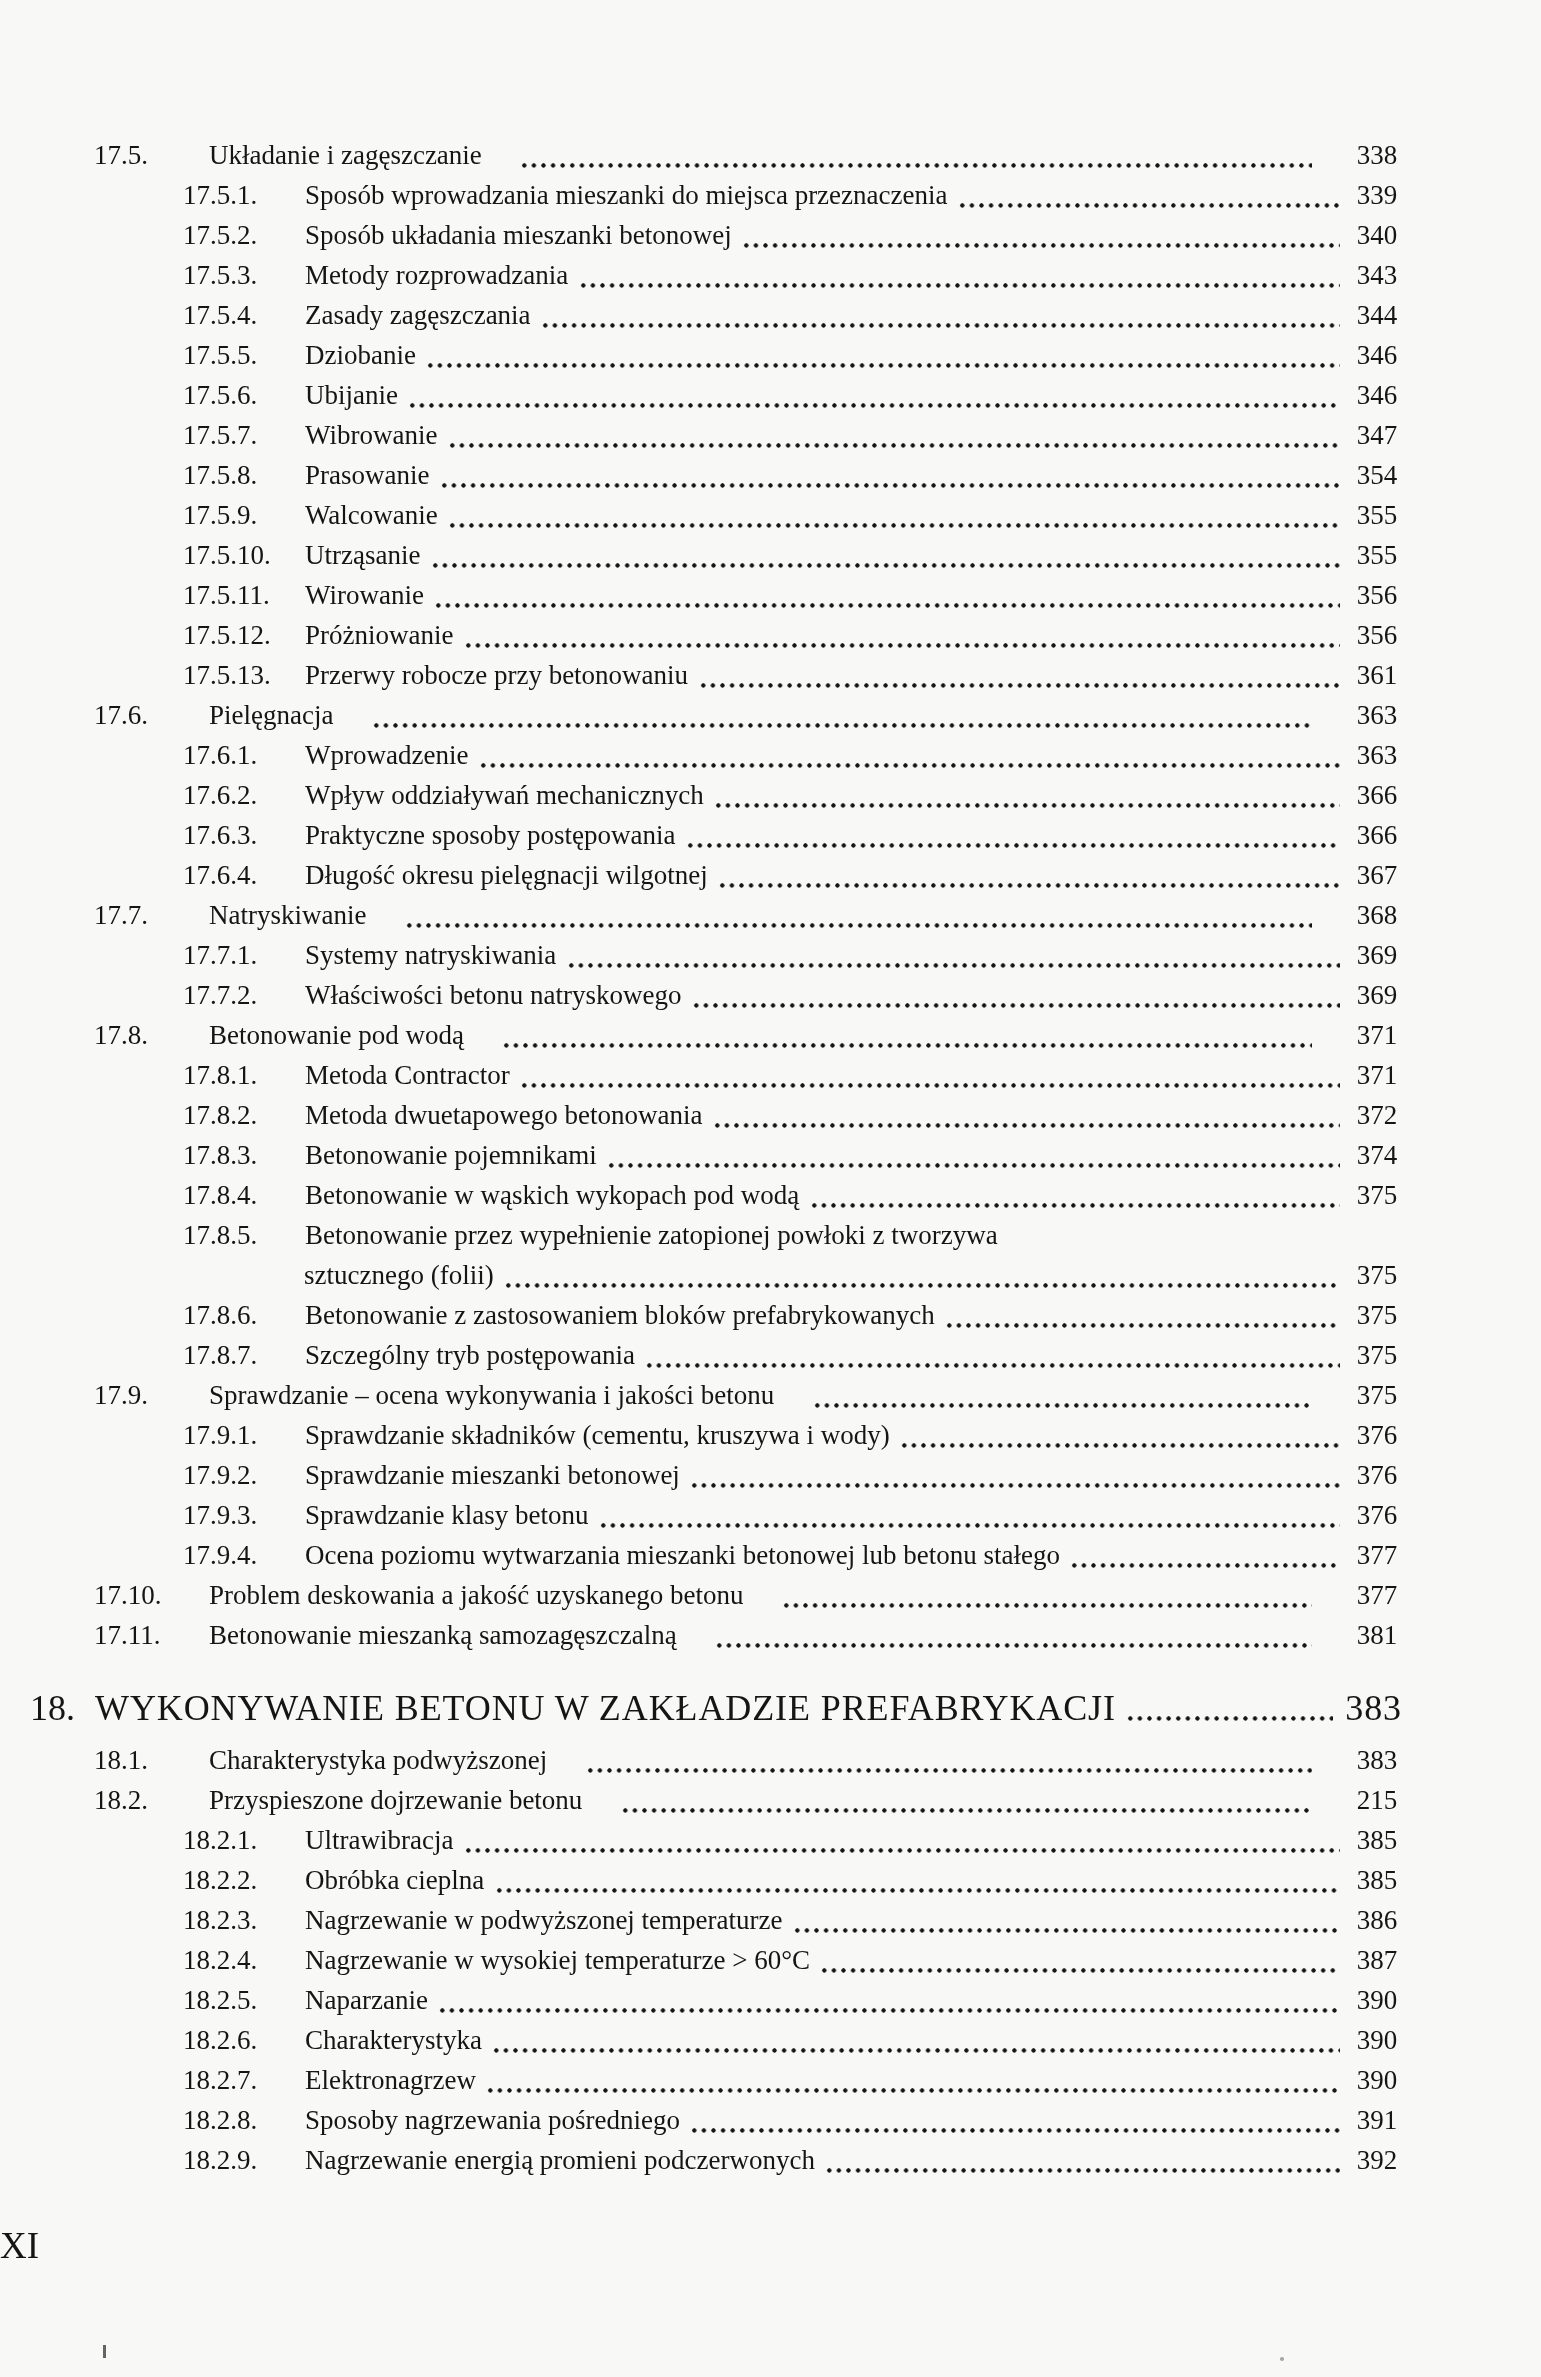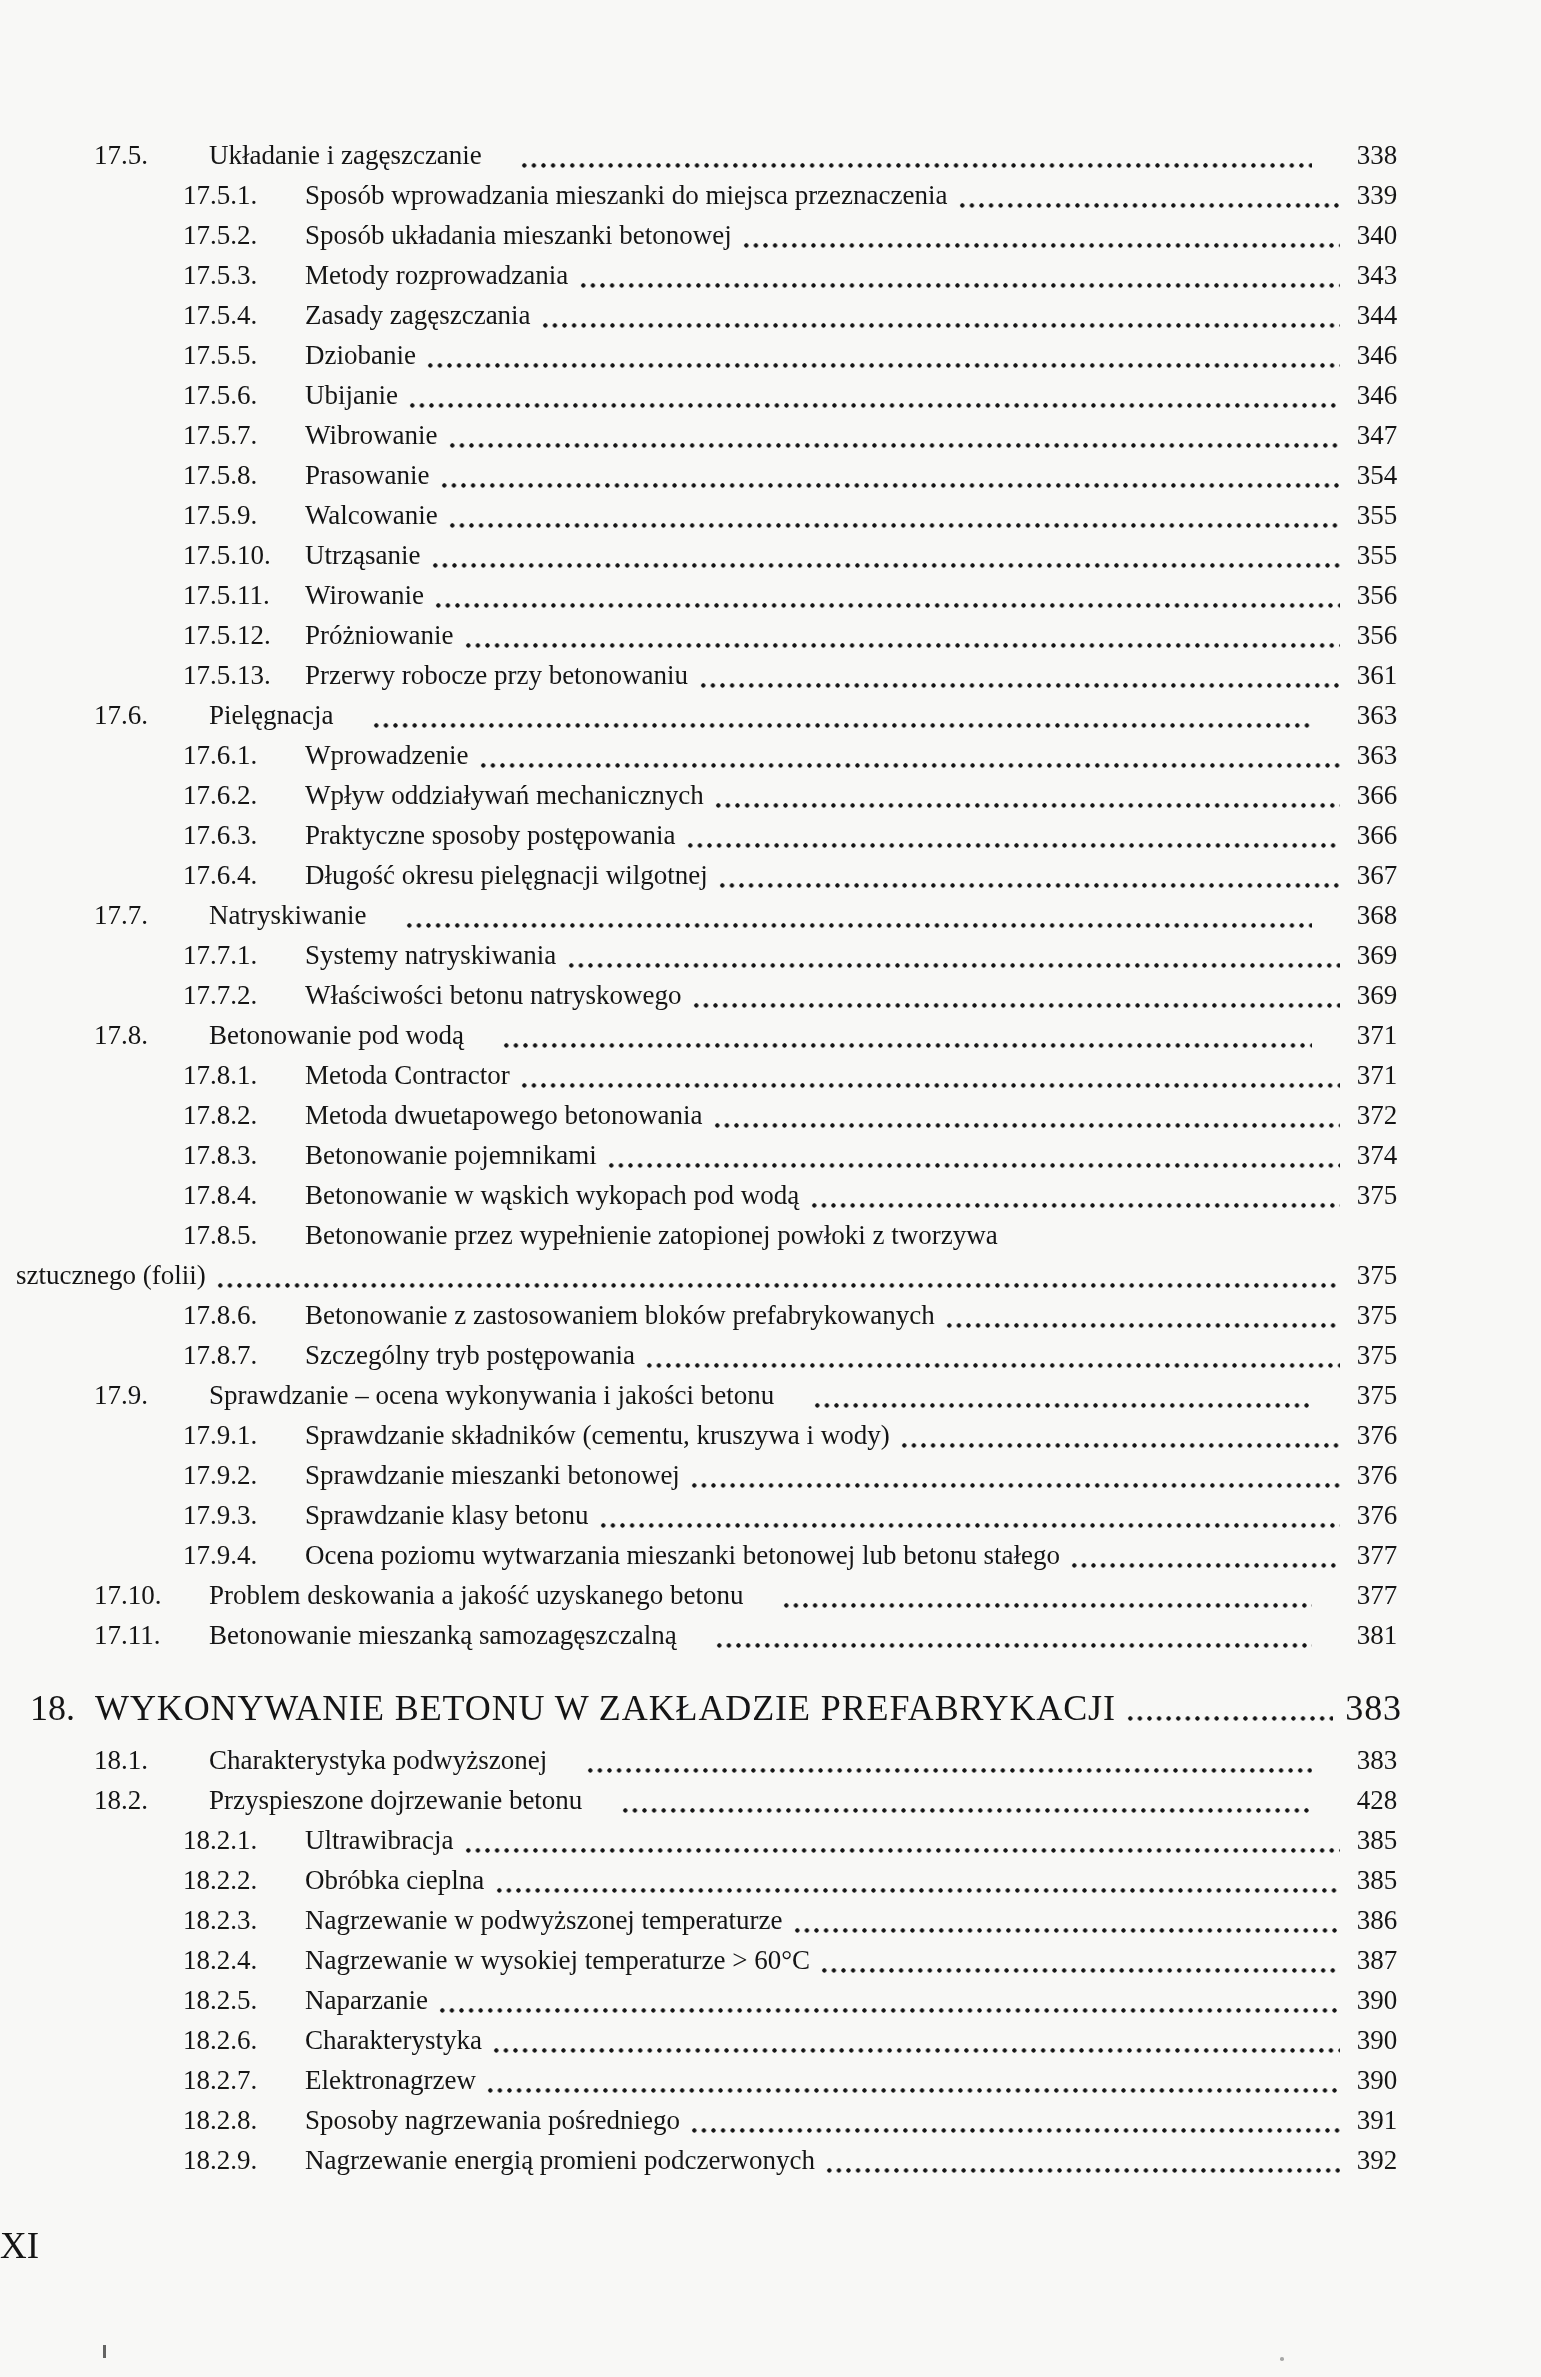--- a/index.html
+++ b/index.html
@@ -29,21 +29,21 @@
     white-space:nowrap;
   }
   .row .num{
     flex:0 0 auto;
     display:inline-block;
   }
   .row.l2{padding-left:94px;gap:28px;}
   .row.l2 .num{width:87px;}
   .row.l3{padding-left:183px;}
   .row.l3 .num{width:122px;}
-  .row.cont{margin-left:16px;}
+  .row.cont{padding-left:304px;}
   .row.chapter{
     margin-top:33px;
     margin-bottom:12px;
     padding-left:30px;
     font-size:36px;
     letter-spacing:0.9px;
   }
   .row.chapter .num{width:65px;letter-spacing:0;}
   .title{flex:0 0 auto;}
   .dots{
@@ -328,21 +328,21 @@
       <div class="row l2">
         <span class="num">18.1.</span>
         <span class="title">Charakterystyka podwyższonej</span>
         <span class="dots"></span>
         <span class="pagenum">383</span>
       </div>
       <div class="row l2">
         <span class="num">18.2.</span>
         <span class="title">Przyspieszone dojrzewanie betonu</span>
         <span class="dots"></span>
-        <span class="pagenum">428</span>
+        <span class="pagenum">215</span>
       </div>
       <div class="row l3">
         <span class="num">18.2.1.</span>
         <span class="title">Ultrawibracja</span>
         <span class="dots"></span>
         <span class="pagenum">385</span>
       </div>
       <div class="row l3">
         <span class="num">18.2.2.</span>
         <span class="title">Obróbka cieplna</span>

